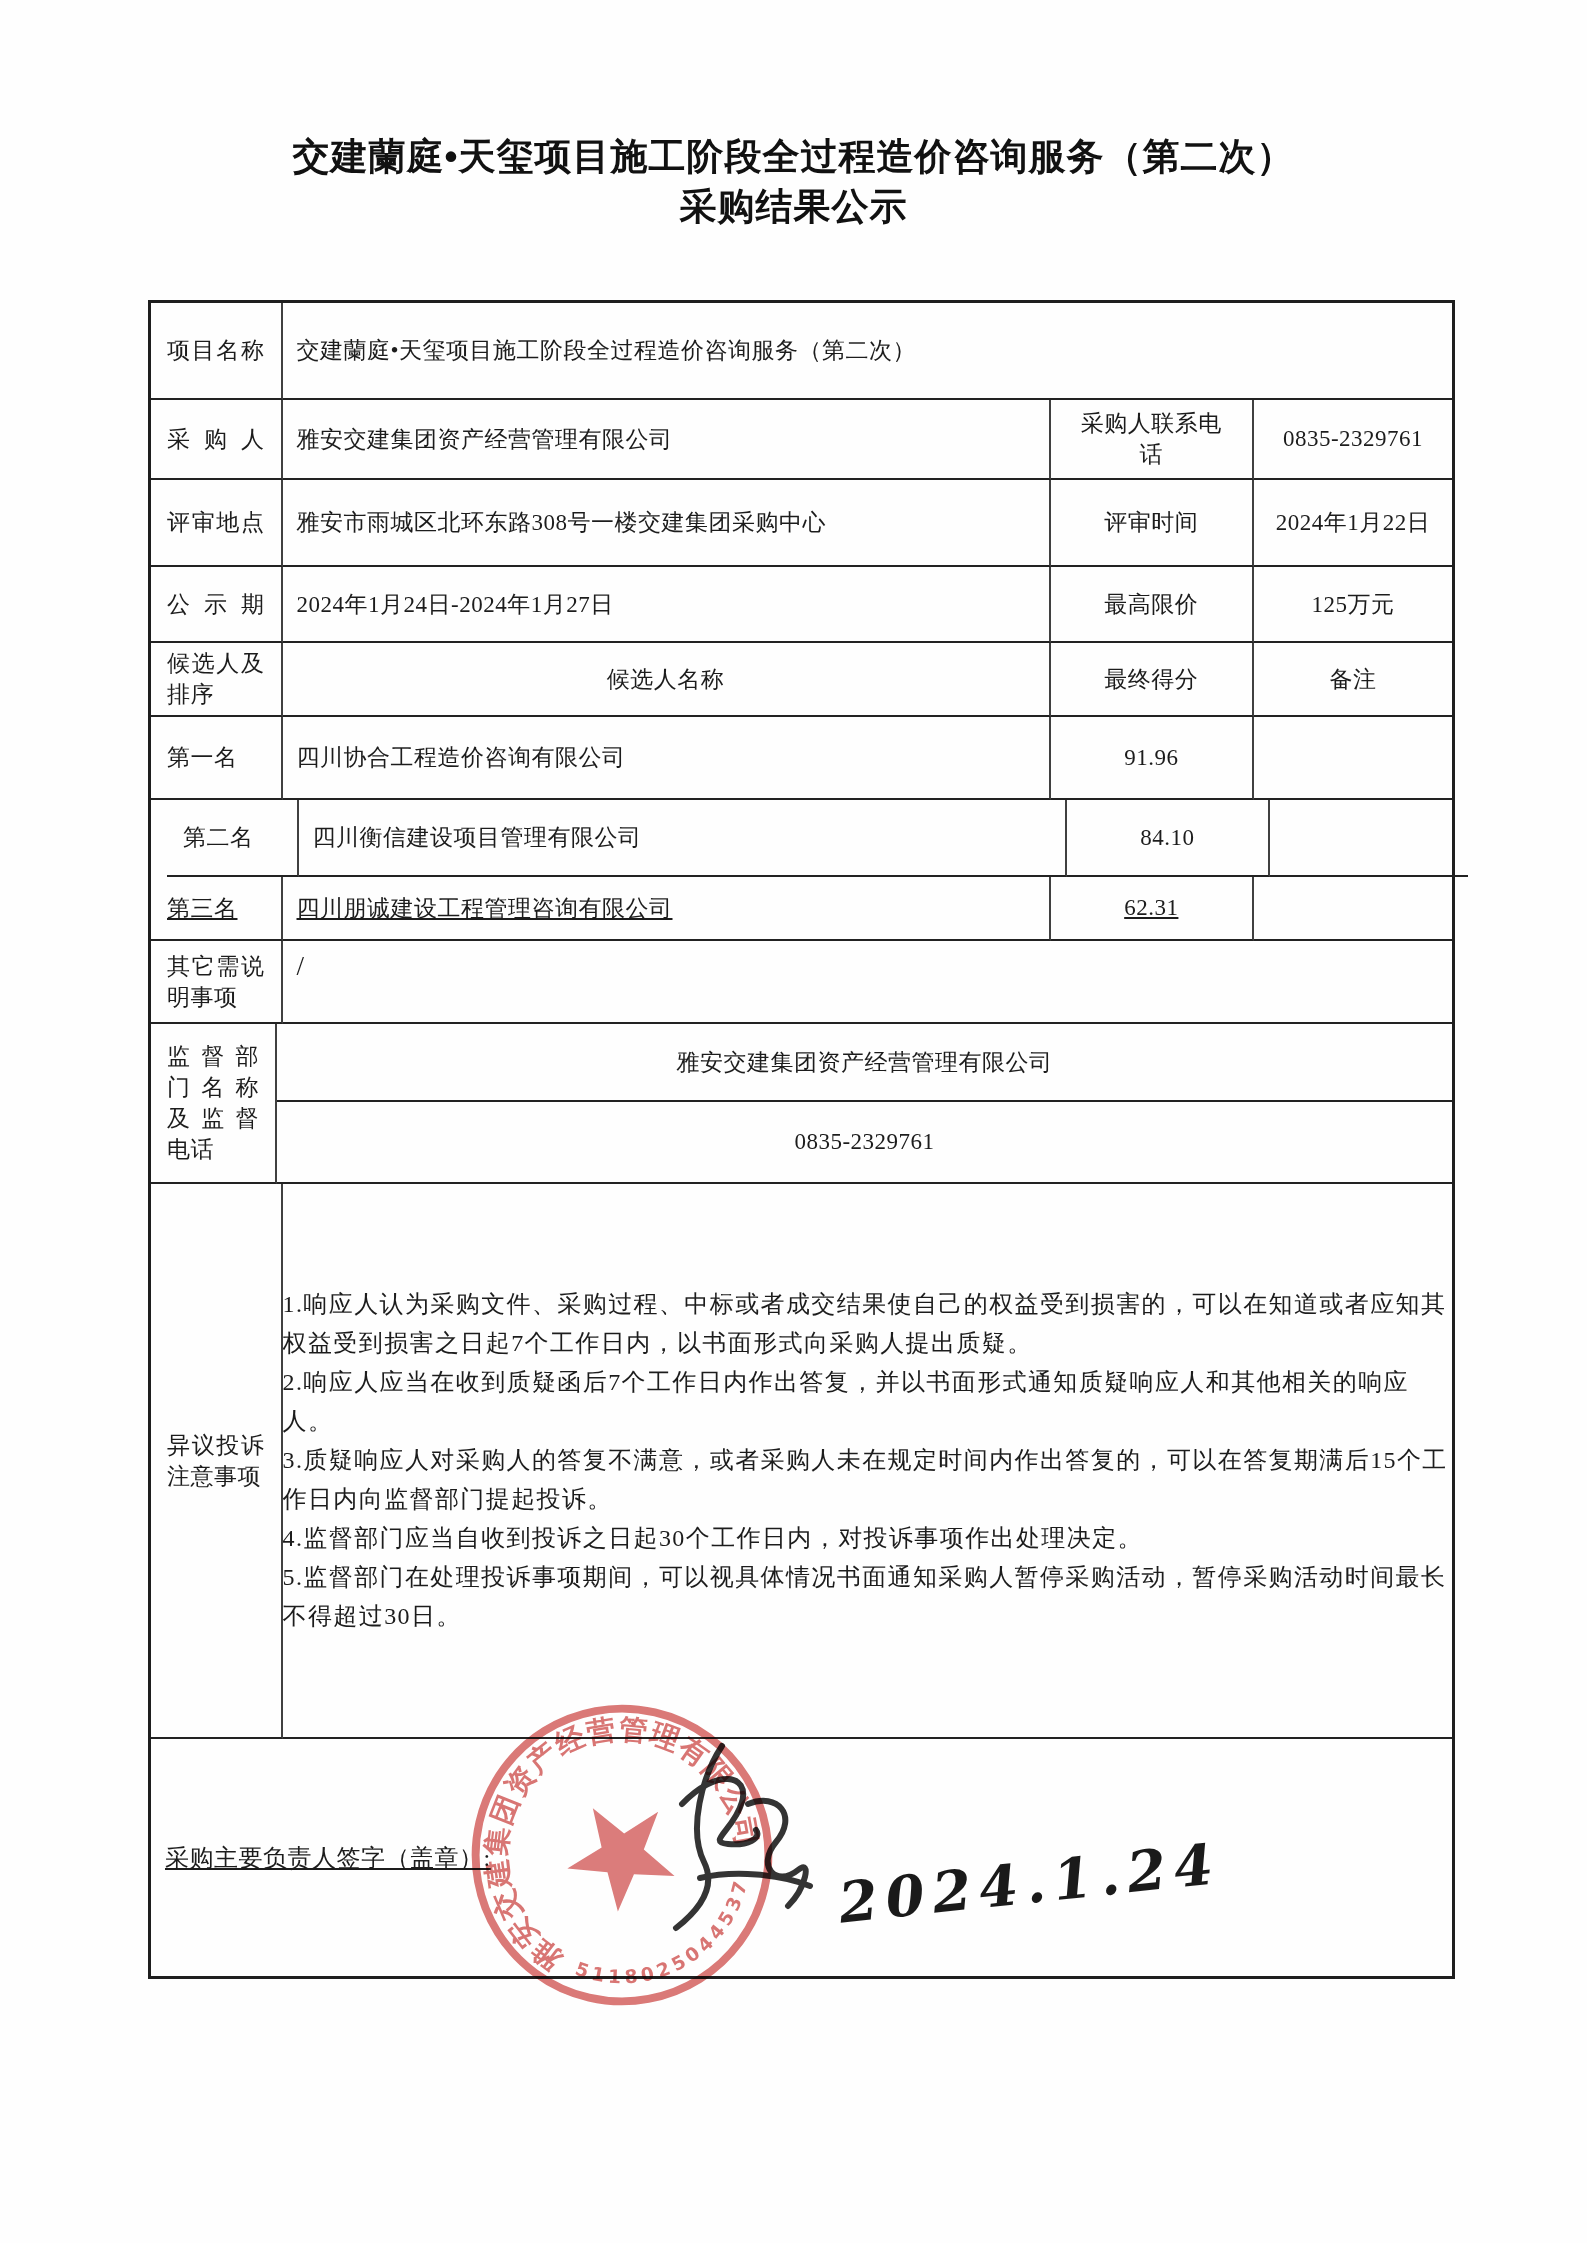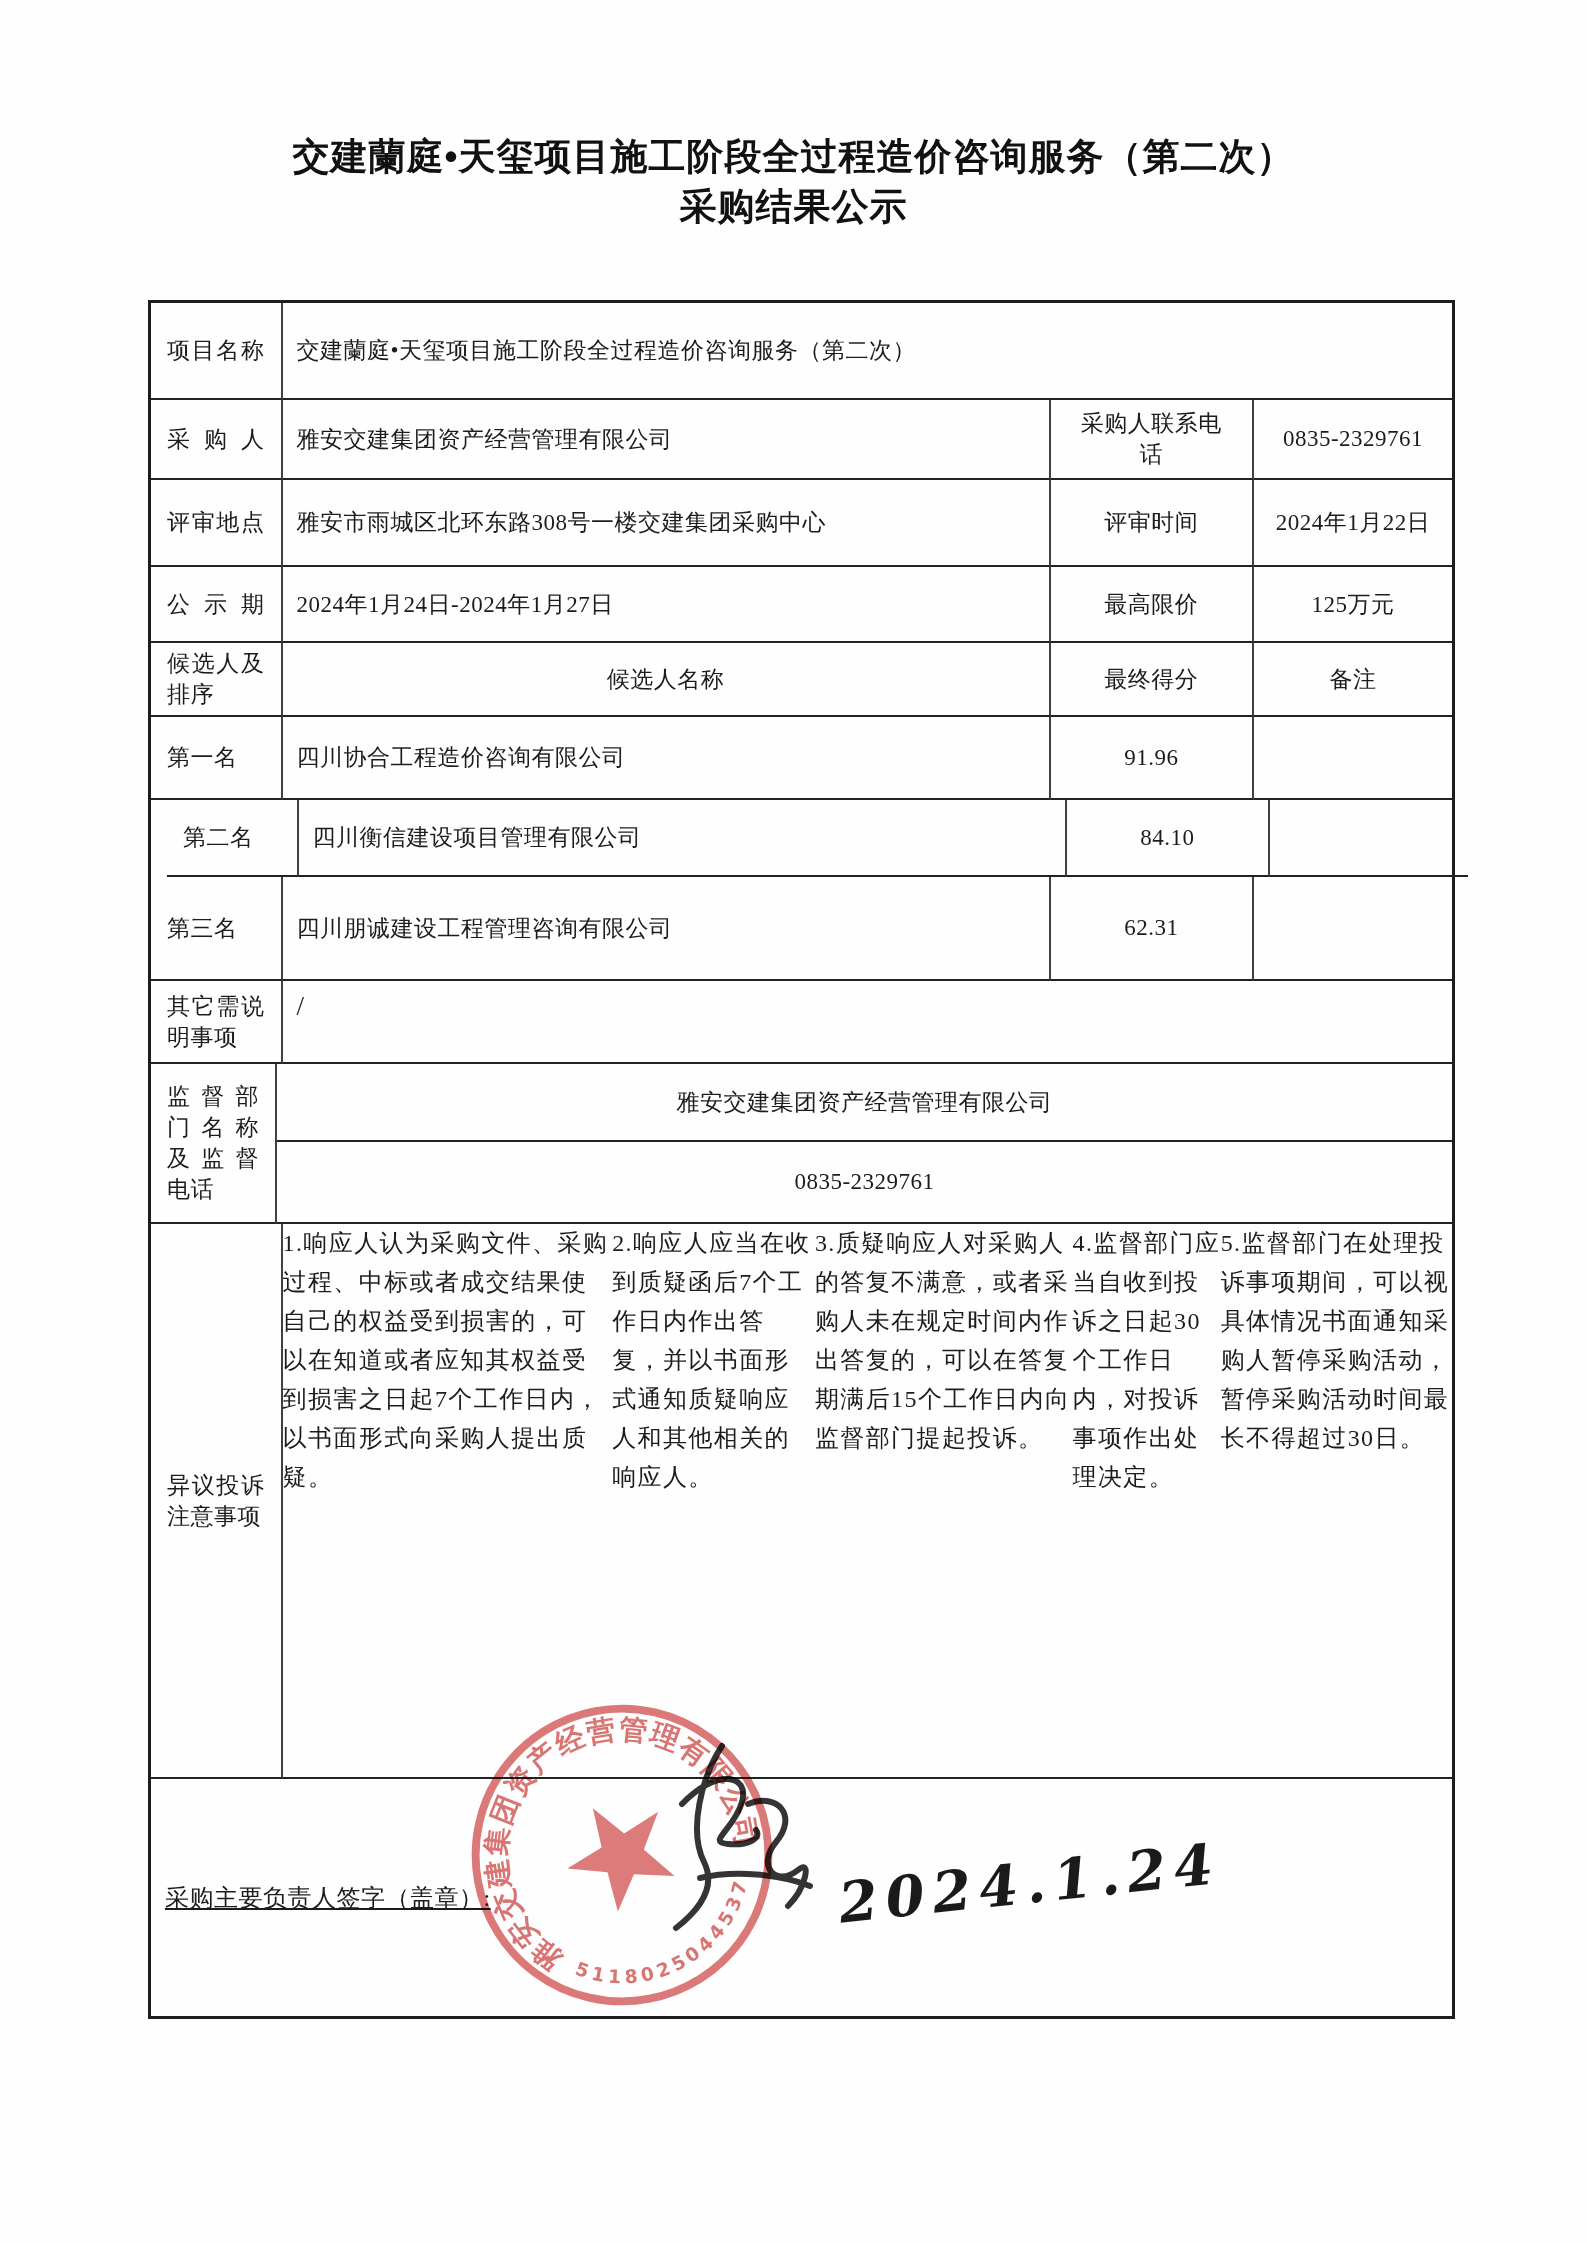--- a/index.html
+++ b/index.html
@@ -27,21 +27,21 @@
   .row.last .cell{border-bottom:none;}
   .c1{width:132px;padding:4px 16px;}
   .c2{width:772px;padding:4px 14px;}
   .c3{width:204px;padding:4px 26px;justify-content:center;text-align:center;}
   .c4{width:199px;padding:4px 10px;justify-content:center;text-align:center;}
   .label{text-align:justify;}
   .label.spread{text-align-last:justify;width:100%;}
   .center{justify-content:center;text-align:left;}
   .merge234{width:1175px;}
   .mergeAll{width:1307px;text-decoration:underline;}
-  .notice-cell{flex-direction:row;justify-content:center;align-items:flex-start;}
+  .notice-cell{flex-direction:column;justify-content:center;align-items:flex-start;}
   .notice-cell div{font-size:24px;line-height:39px;letter-spacing:1.4px;}
   .slash{font-size:27px;align-items:flex-start;padding-top:10px;}
   .sig-cell{align-items:center;padding-left:14px;font-size:24px;}
   .seal-svg{position:absolute;left:455px;top:1688px;width:334px;height:334px;
     opacity:.85;mix-blend-mode:multiply;}
   .sign-svg{position:absolute;left:630px;top:1738px;width:200px;height:210px;
     mix-blend-mode:multiply;}
   .hand-date{
     position:absolute;left:838px;top:1852px;width:340px;
     font-family:"DejaVu Serif",serif;font-style:italic;font-weight:600;
@@ -113,21 +113,21 @@
 
   <div class="row" style="height:77px;margin-left:16px;">
     <div class="cell c1">
         <span class="label">第二名</span>
       </div>
     <div class="cell c2">四川衡信建设项目管理有限公司</div>
     <div class="cell c3">84.10</div>
     <div class="cell c4"></div>
   </div>
 
-  <div class="row" style="height:104px;">
+  <div class="row" style="height:64px;text-decoration:underline;">
     <div class="cell c1">
         <span class="label">第三名</span>
       </div>
     <div class="cell c2">四川朋诚建设工程管理咨询有限公司</div>
     <div class="cell c3">62.31</div>
     <div class="cell c4"></div>
   </div>
 
   <div class="row" style="height:83px;">
     <div class="cell c1">

